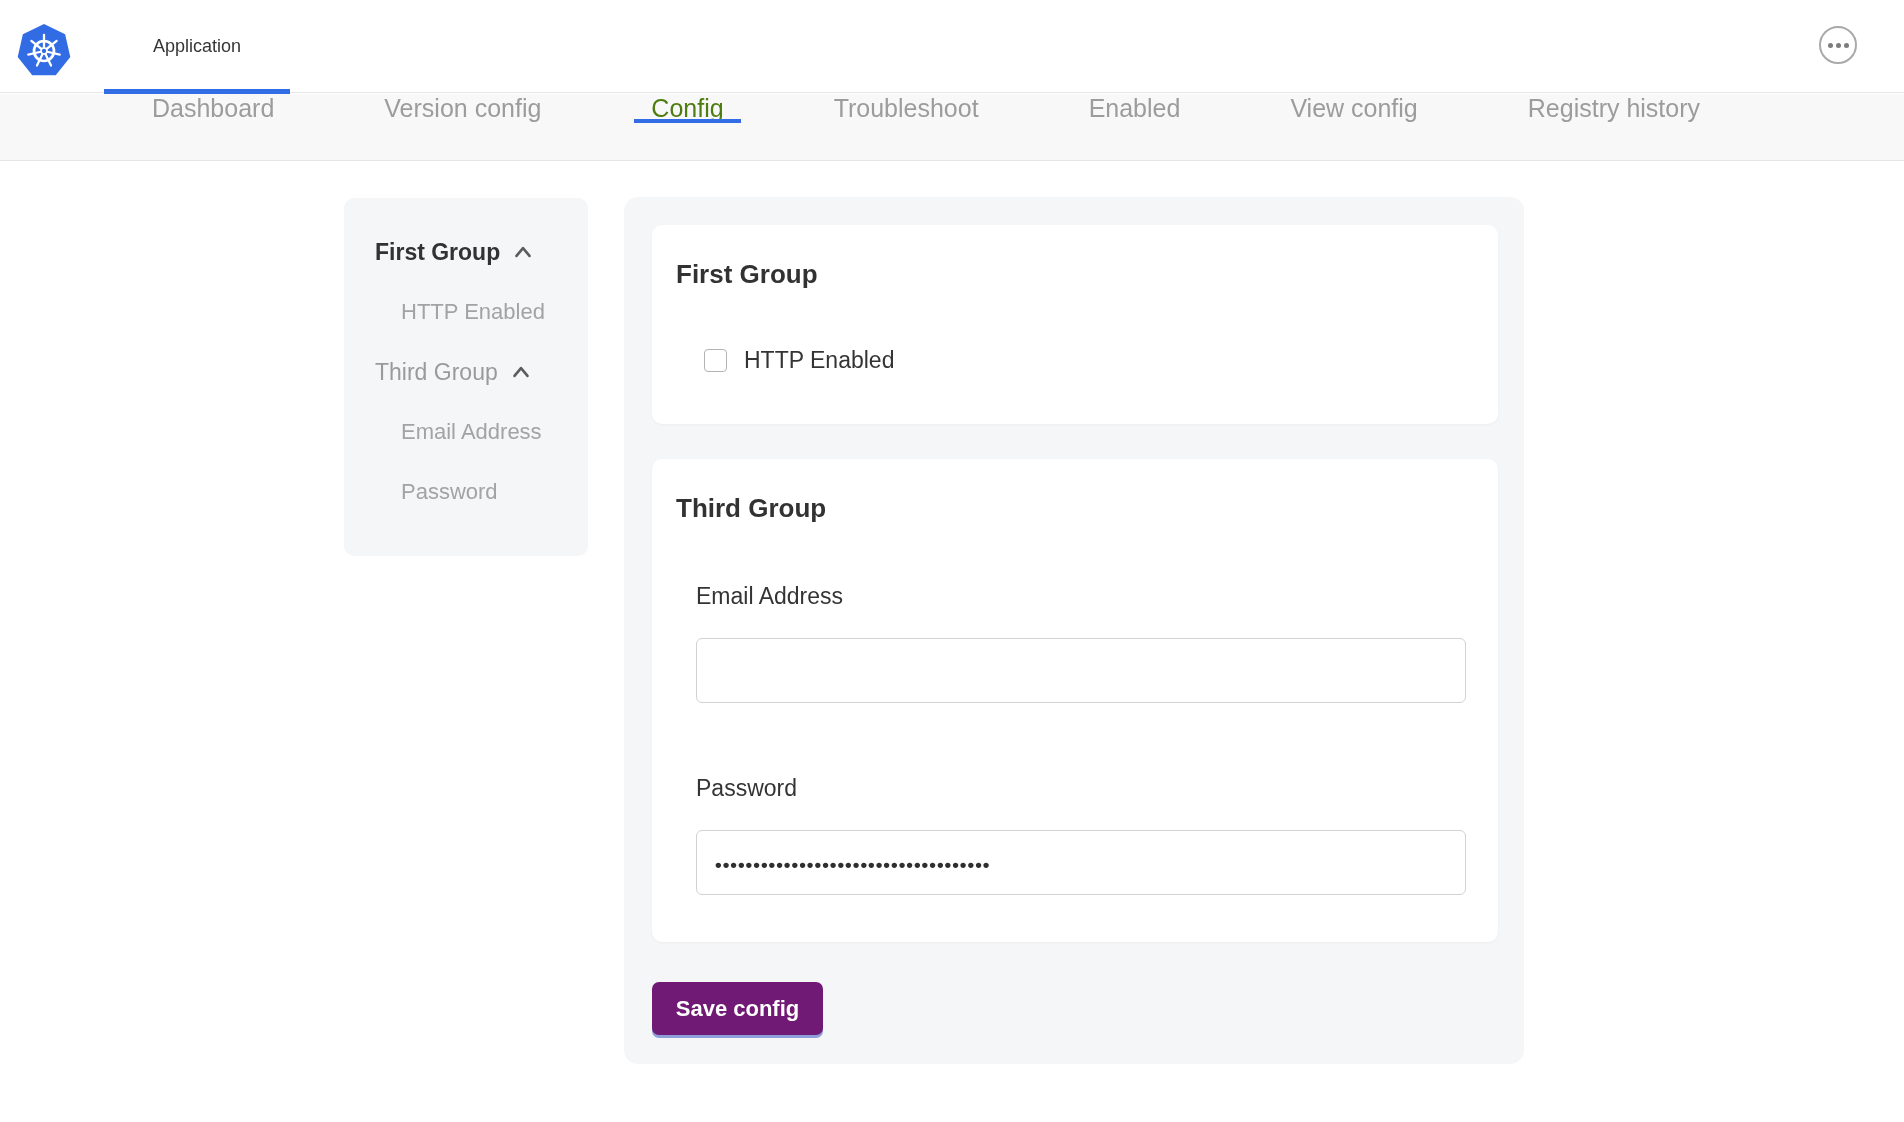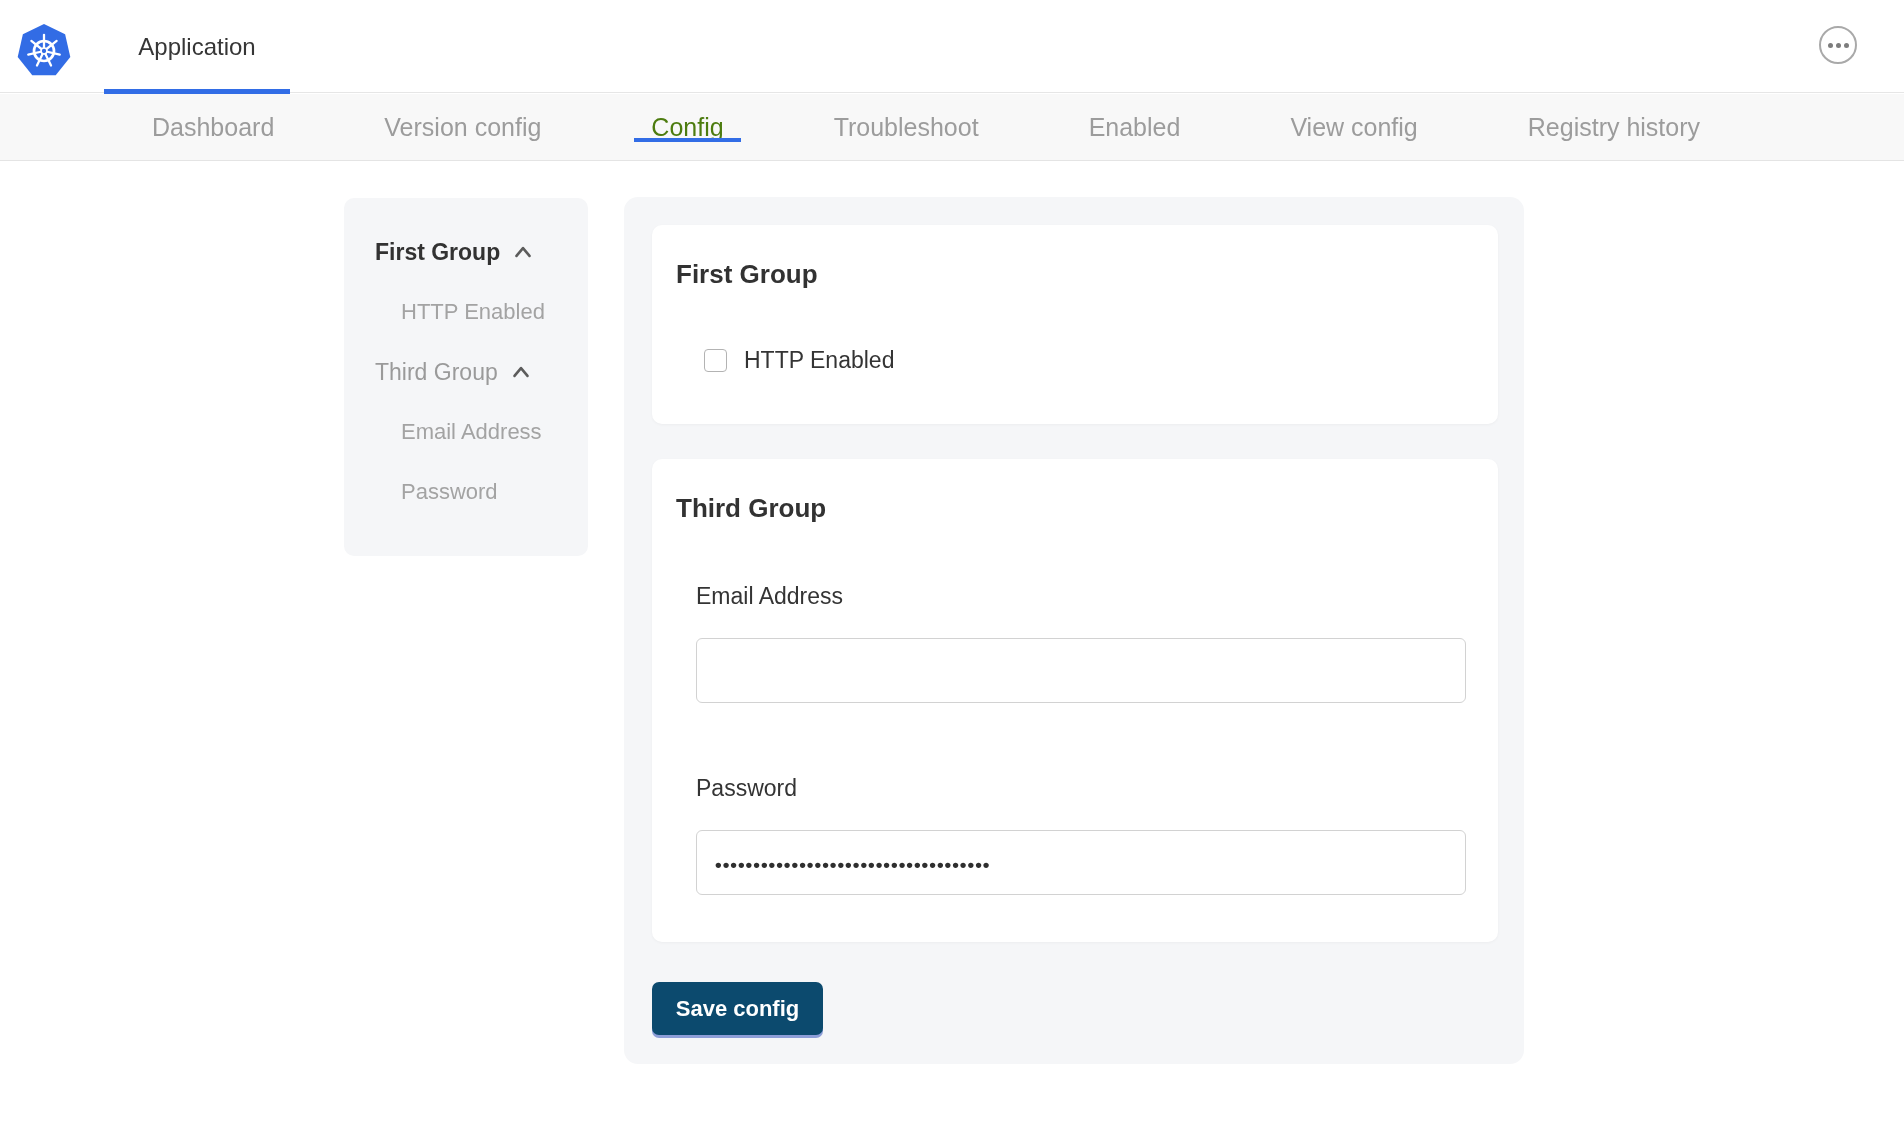--- a/index.html
+++ b/index.html
@@ -8,37 +8,37 @@
 
   
   .header {
     position: absolute; left: 0; top: 0; width: 1904px; height: 93px;
     background: #ffffff; border-bottom: 1px solid #e6e6e6;
   }
   .logo-wrap { position: absolute; left: 17px; top: 24px; width: 54px; height: 54px; }
   .app-tab {
     position: absolute; left: 104px; top: 0; height: 93px; width: 186px;
     display: flex; align-items: center; justify-content: center;
-    font-size: 24px; font-weight: 400; color: #363636; cursor: pointer;
+    font-size: 18px; font-weight: 400; color: #363636; cursor: pointer;
   }
   .app-tab .underline {
     position: absolute; left: 0; right: 0; bottom: -1px; height: 5px; background: #326de6;
   }
   .ellipsis-btn {
     position: absolute; left: 1819px; top: 26px; width: 38px; height: 38px;
     border: 2px solid #a9a9a9; border-radius: 50%; background: #fff;
     display: flex; align-items: center; justify-content: center; gap: 3px; cursor: pointer;
   }
   .ellipsis-btn i { width: 5px; height: 5px; border-radius: 50%; background: #7d7d7d; }
 
   
   .subnav {
     position: absolute; left: 0; top: 94px; width: 1904px; height: 67px;
     background: #f8f8f8; border-bottom: 1px solid #e4e4e4;
-    display: flex; align-items: center; padding-left: 135px;
+    display: flex; align-items: flex-start; padding-left: 135px;
   }
   .subnav .tab {
     position: relative; display: flex; align-items: center;
     padding: 0 17px; margin-right: 76px;
     font-size: 25px; color: #9c9c9c; cursor: pointer; white-space: nowrap;
   }
   .subnav .tab.active { color: #4d7c0f; }
   .subnav .tab.active::after {
     content: ""; position: absolute; left: 0; right: 0; bottom: 0; height: 4px; background: #326de6;
   }
@@ -87,21 +87,21 @@
     font-family: "Liberation Sans", sans-serif; font-size: 22px; color: #2f2f2f;
     padding: 0 18px; outline: none;
   }
   .label-email { top: 124px; }
   .input-email { top: 179px; }
   .label-password { top: 316px; }
   .input-password { top: 371px; letter-spacing: 1px; font-size: 19px; font-weight: 700; padding-top: 4px; }
 
   .save-btn {
     position: absolute; left: 28px; top: 785px; width: 171px; height: 53px;
-    background: #0c4a6e; border: none; border-radius: 7px;
+    background: #701a75; border: none; border-radius: 7px;
     box-shadow: 0 3px 0 #8d9ed8;
     color: #ffffff; font-family: "Liberation Sans", sans-serif;
     font-size: 22px; font-weight: 700; cursor: pointer;
   }
 </style>
 </head>
 <body>
 
 <div class="header">
   <div class="logo-wrap">

